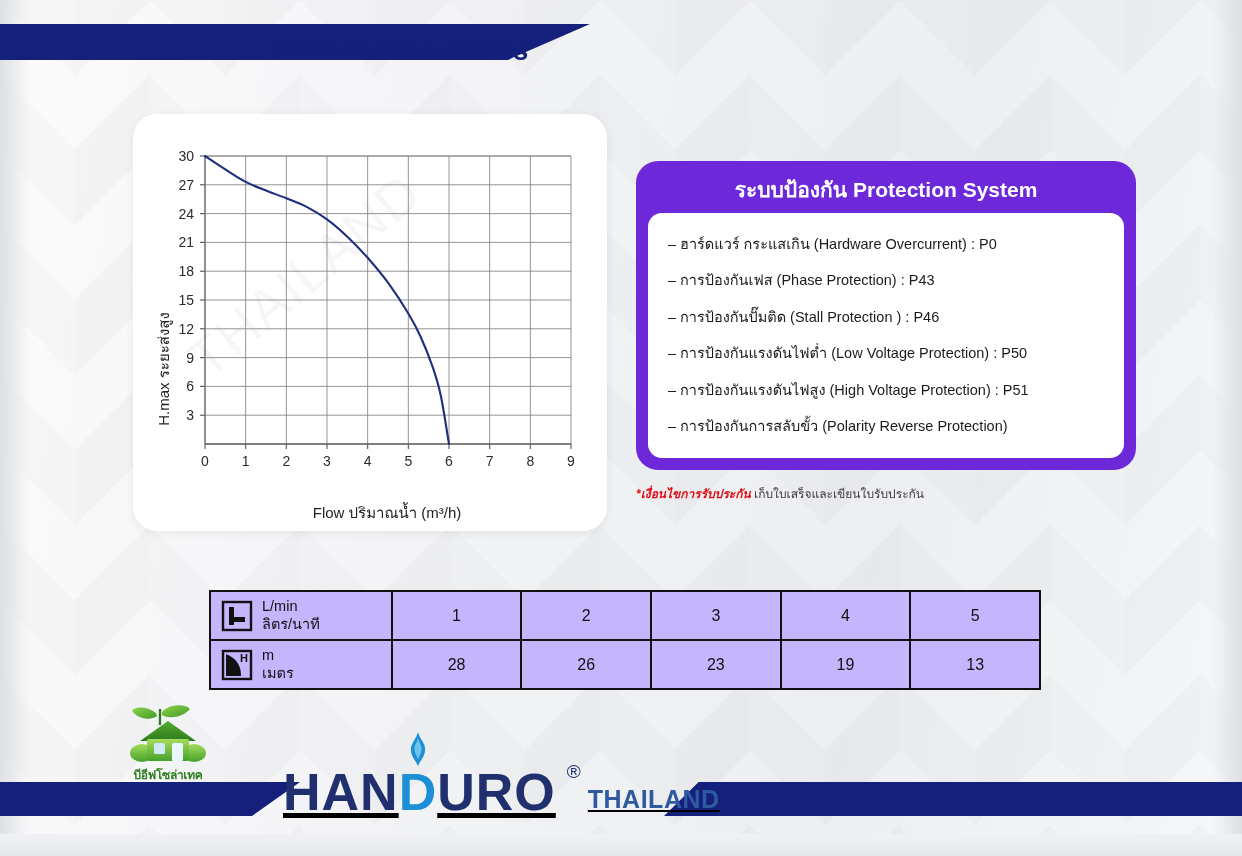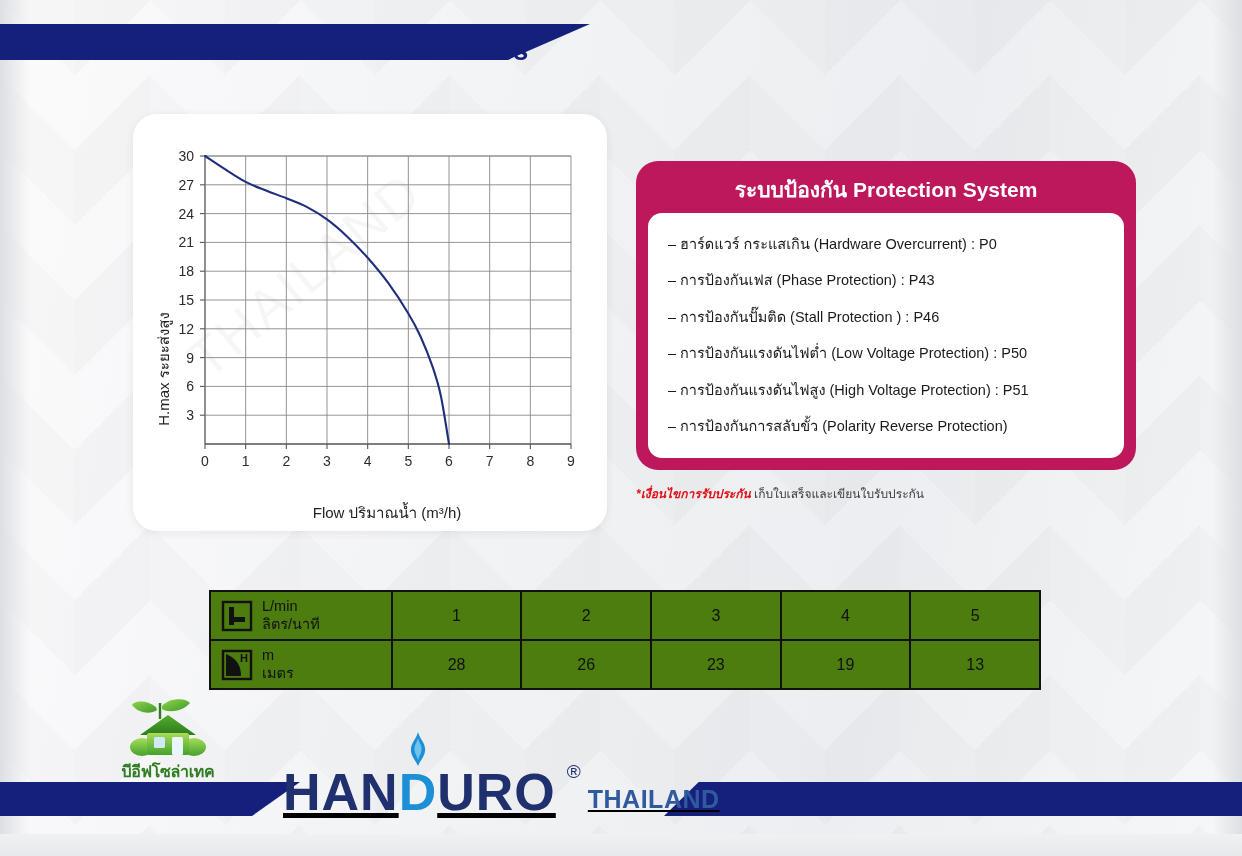--- a/index.html
+++ b/index.html
@@ -67,21 +67,21 @@
     font-size: 54px; font-weight: 500; color: rgba(0,0,0,0.035);
     transform: rotate(-40deg); letter-spacing: 2px;
     pointer-events: none; user-select: none;
   }
   .chart-svg { position: absolute; left: 0; top: 0; }
 
   
   .red-panel {
     position: absolute; left: 636px; top: 161px;
     width: 500px; height: 309px;
-    background: #be185d; border-radius: 22px;
+    background: #6d28d9; border-radius: 22px;
     z-index: 4;
   }
   .red-title {
     position: absolute; top: 12px; left: 0; right: 0;
     text-align: center; color: #ffffff;
     font-size: 21px; font-weight: bold;
   }
   .red-inner {
     position: absolute; left: 12px; right: 12px; top: 52px; bottom: 12px;
     background: #ffffff; border-radius: 14px;
@@ -98,21 +98,21 @@
   }
   .warranty .w-red {
     color: #e01016; font-weight: bold; font-style: italic;
   }
   .warranty .w-rest { color: #3b3b3b; }
 
   
   .spec-table {
     position: absolute; left: 209px; top: 590px;
     width: 832px; height: 100px;
-    border-collapse: collapse; background: #4d7c0f;
+    border-collapse: collapse; background: #c4b5fd;
     z-index: 4;
   }
   .spec-table td {
     border: 2.5px solid #111111;
     text-align: center; vertical-align: middle;
     font-size: 16px; color: #111111;
   }
   .spec-table .label-cell {
     width: 182px; text-align: left; padding-left: 10px;
   }
@@ -133,21 +133,21 @@
   }
   .foot-bottom-strip {
     position: absolute; left: 0; bottom: 0; width: 1242px; height: 22px;
     background: linear-gradient(180deg,#f0f1f3,#e6e8eb);
   }
   .eco-logo {
     position: absolute; left: 112px; bottom: 72px;
     width: 112px; text-align: center; z-index: 7;
   }
   .eco-thai {
-    font-size: 16px; font-weight: bold; color: #2e7d1f;
+    font-size: 12px; font-weight: bold; color: #2e7d1f;
     letter-spacing: -0.3px; margin-top: -4px;
   }
   .brand {
     position: absolute; left: 283px; bottom: 38px;
     display: flex; align-items: flex-end; gap: 10px; z-index: 8; text-decoration: underline;
   }
   .brand-word {
     font-size: 52px; font-weight: bold; color: #20306e;
     letter-spacing: 1px; line-height: 1;
     position: relative;

